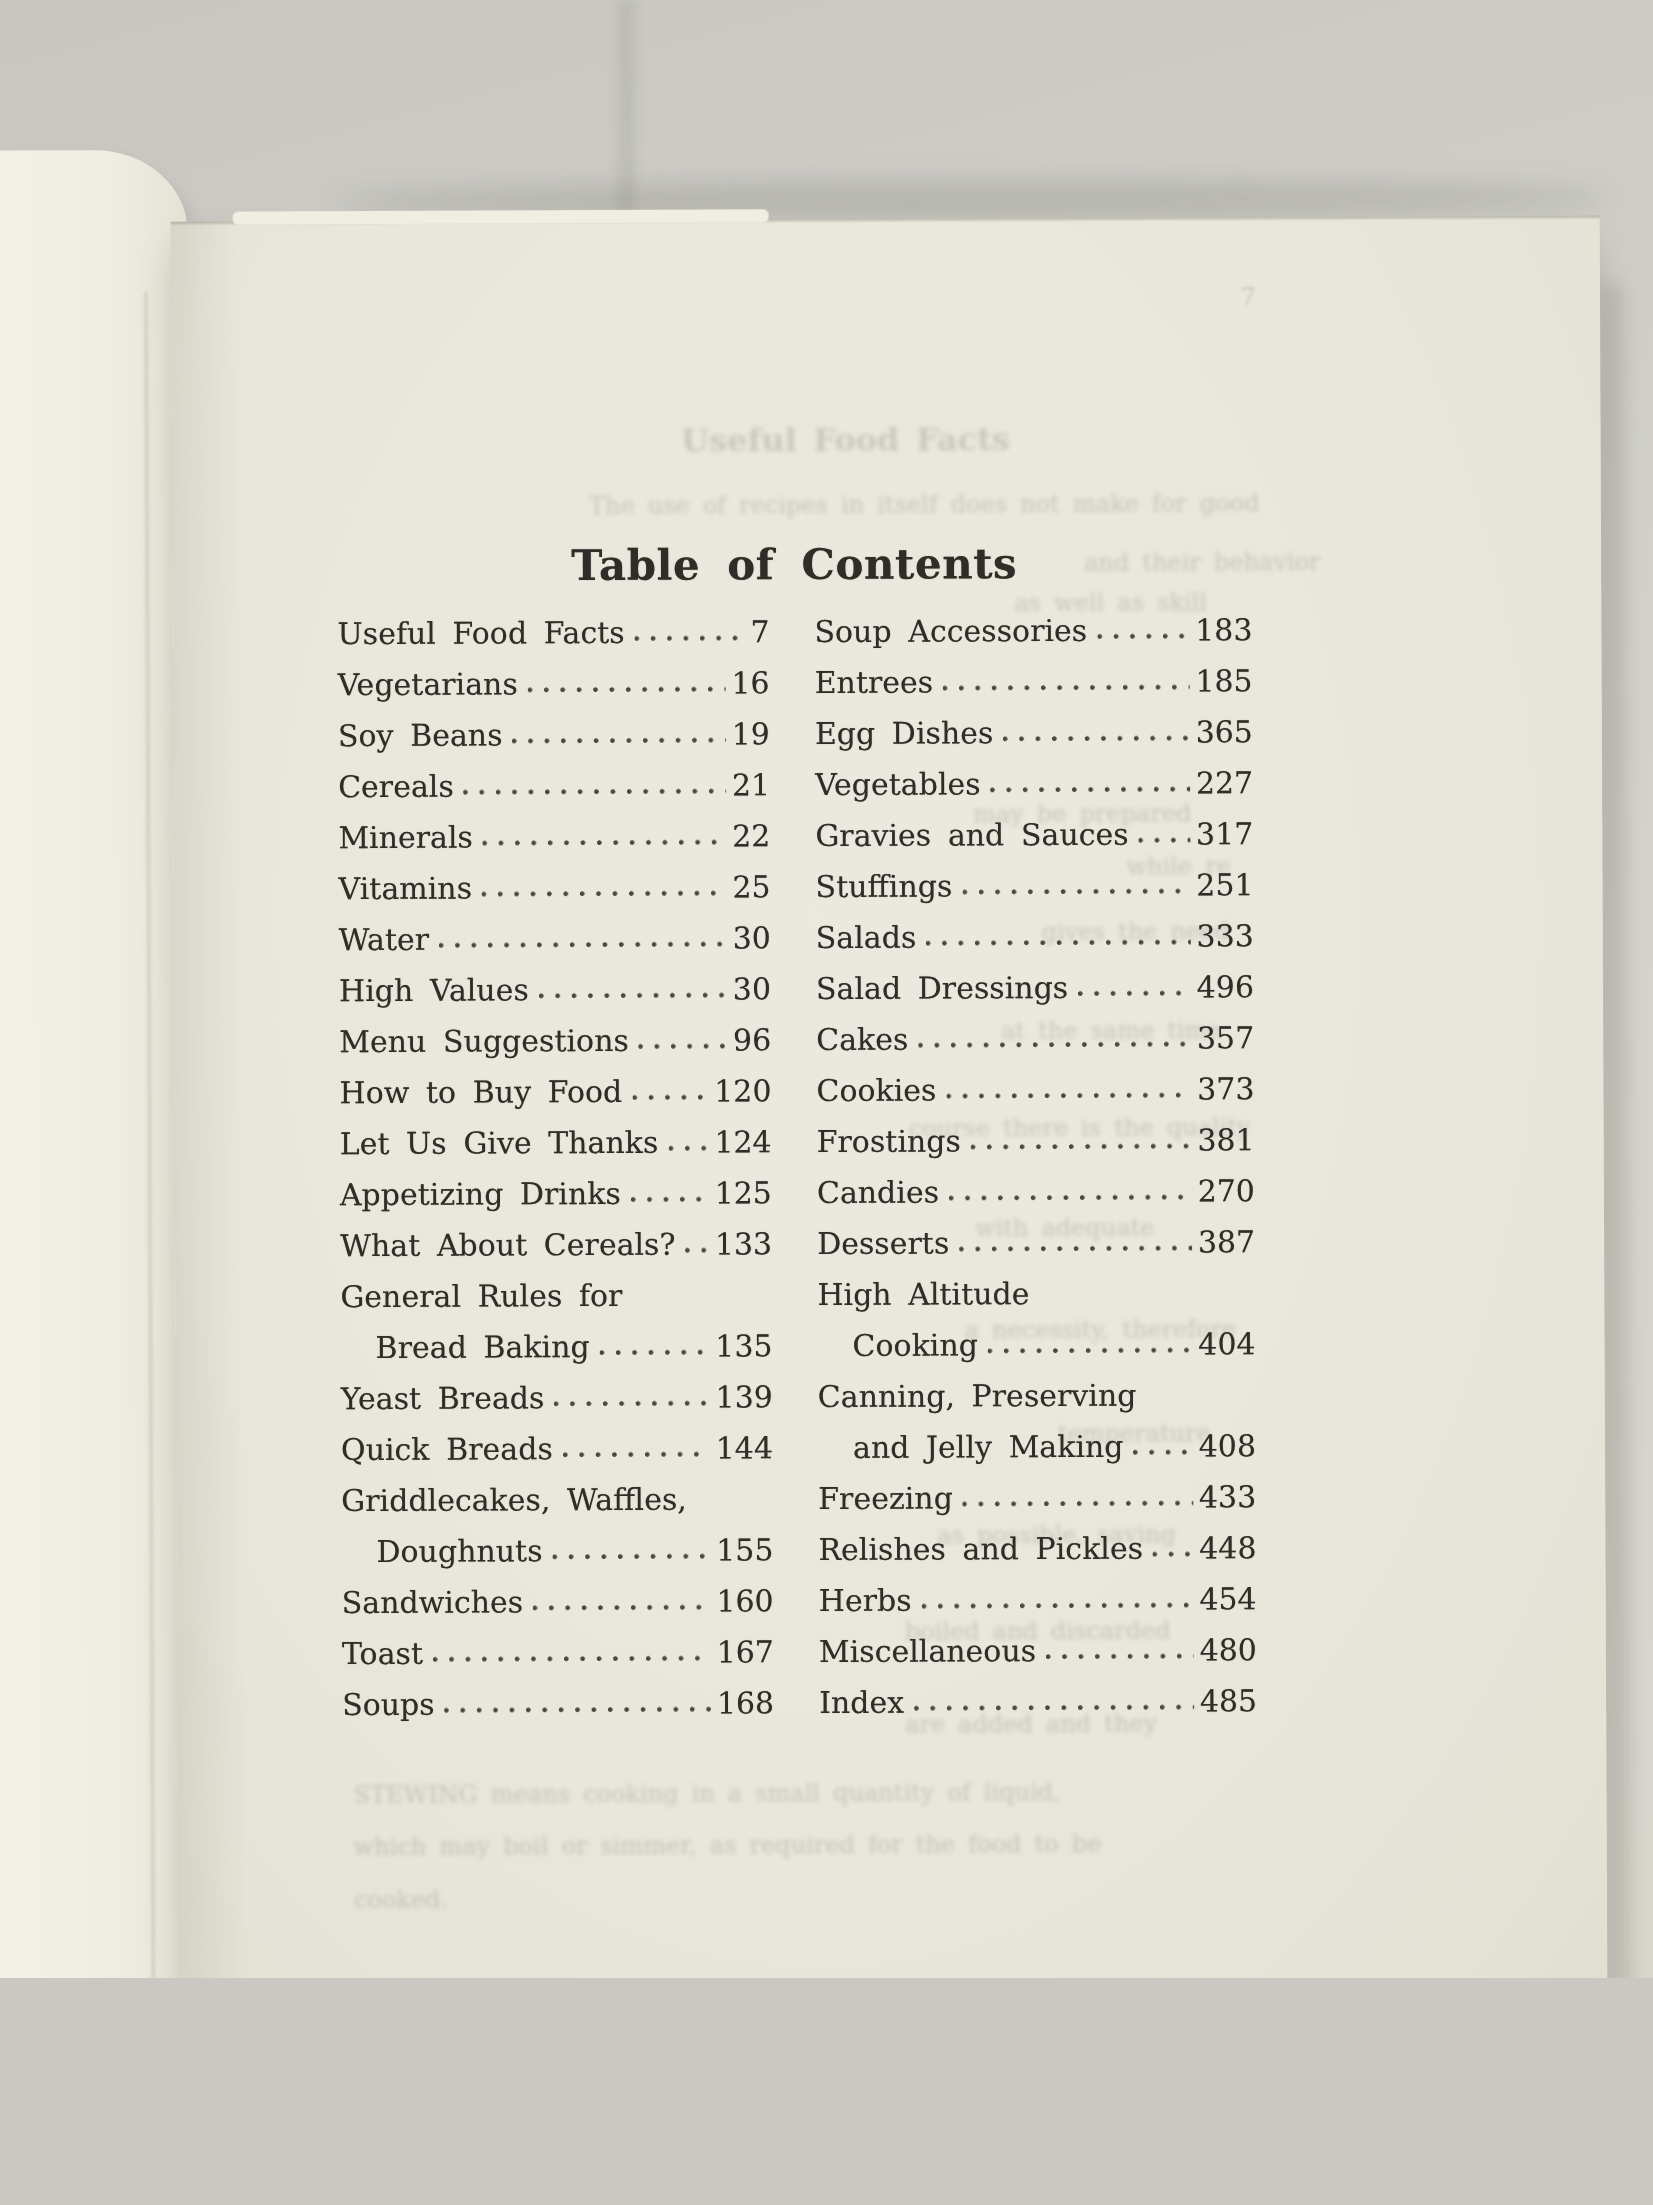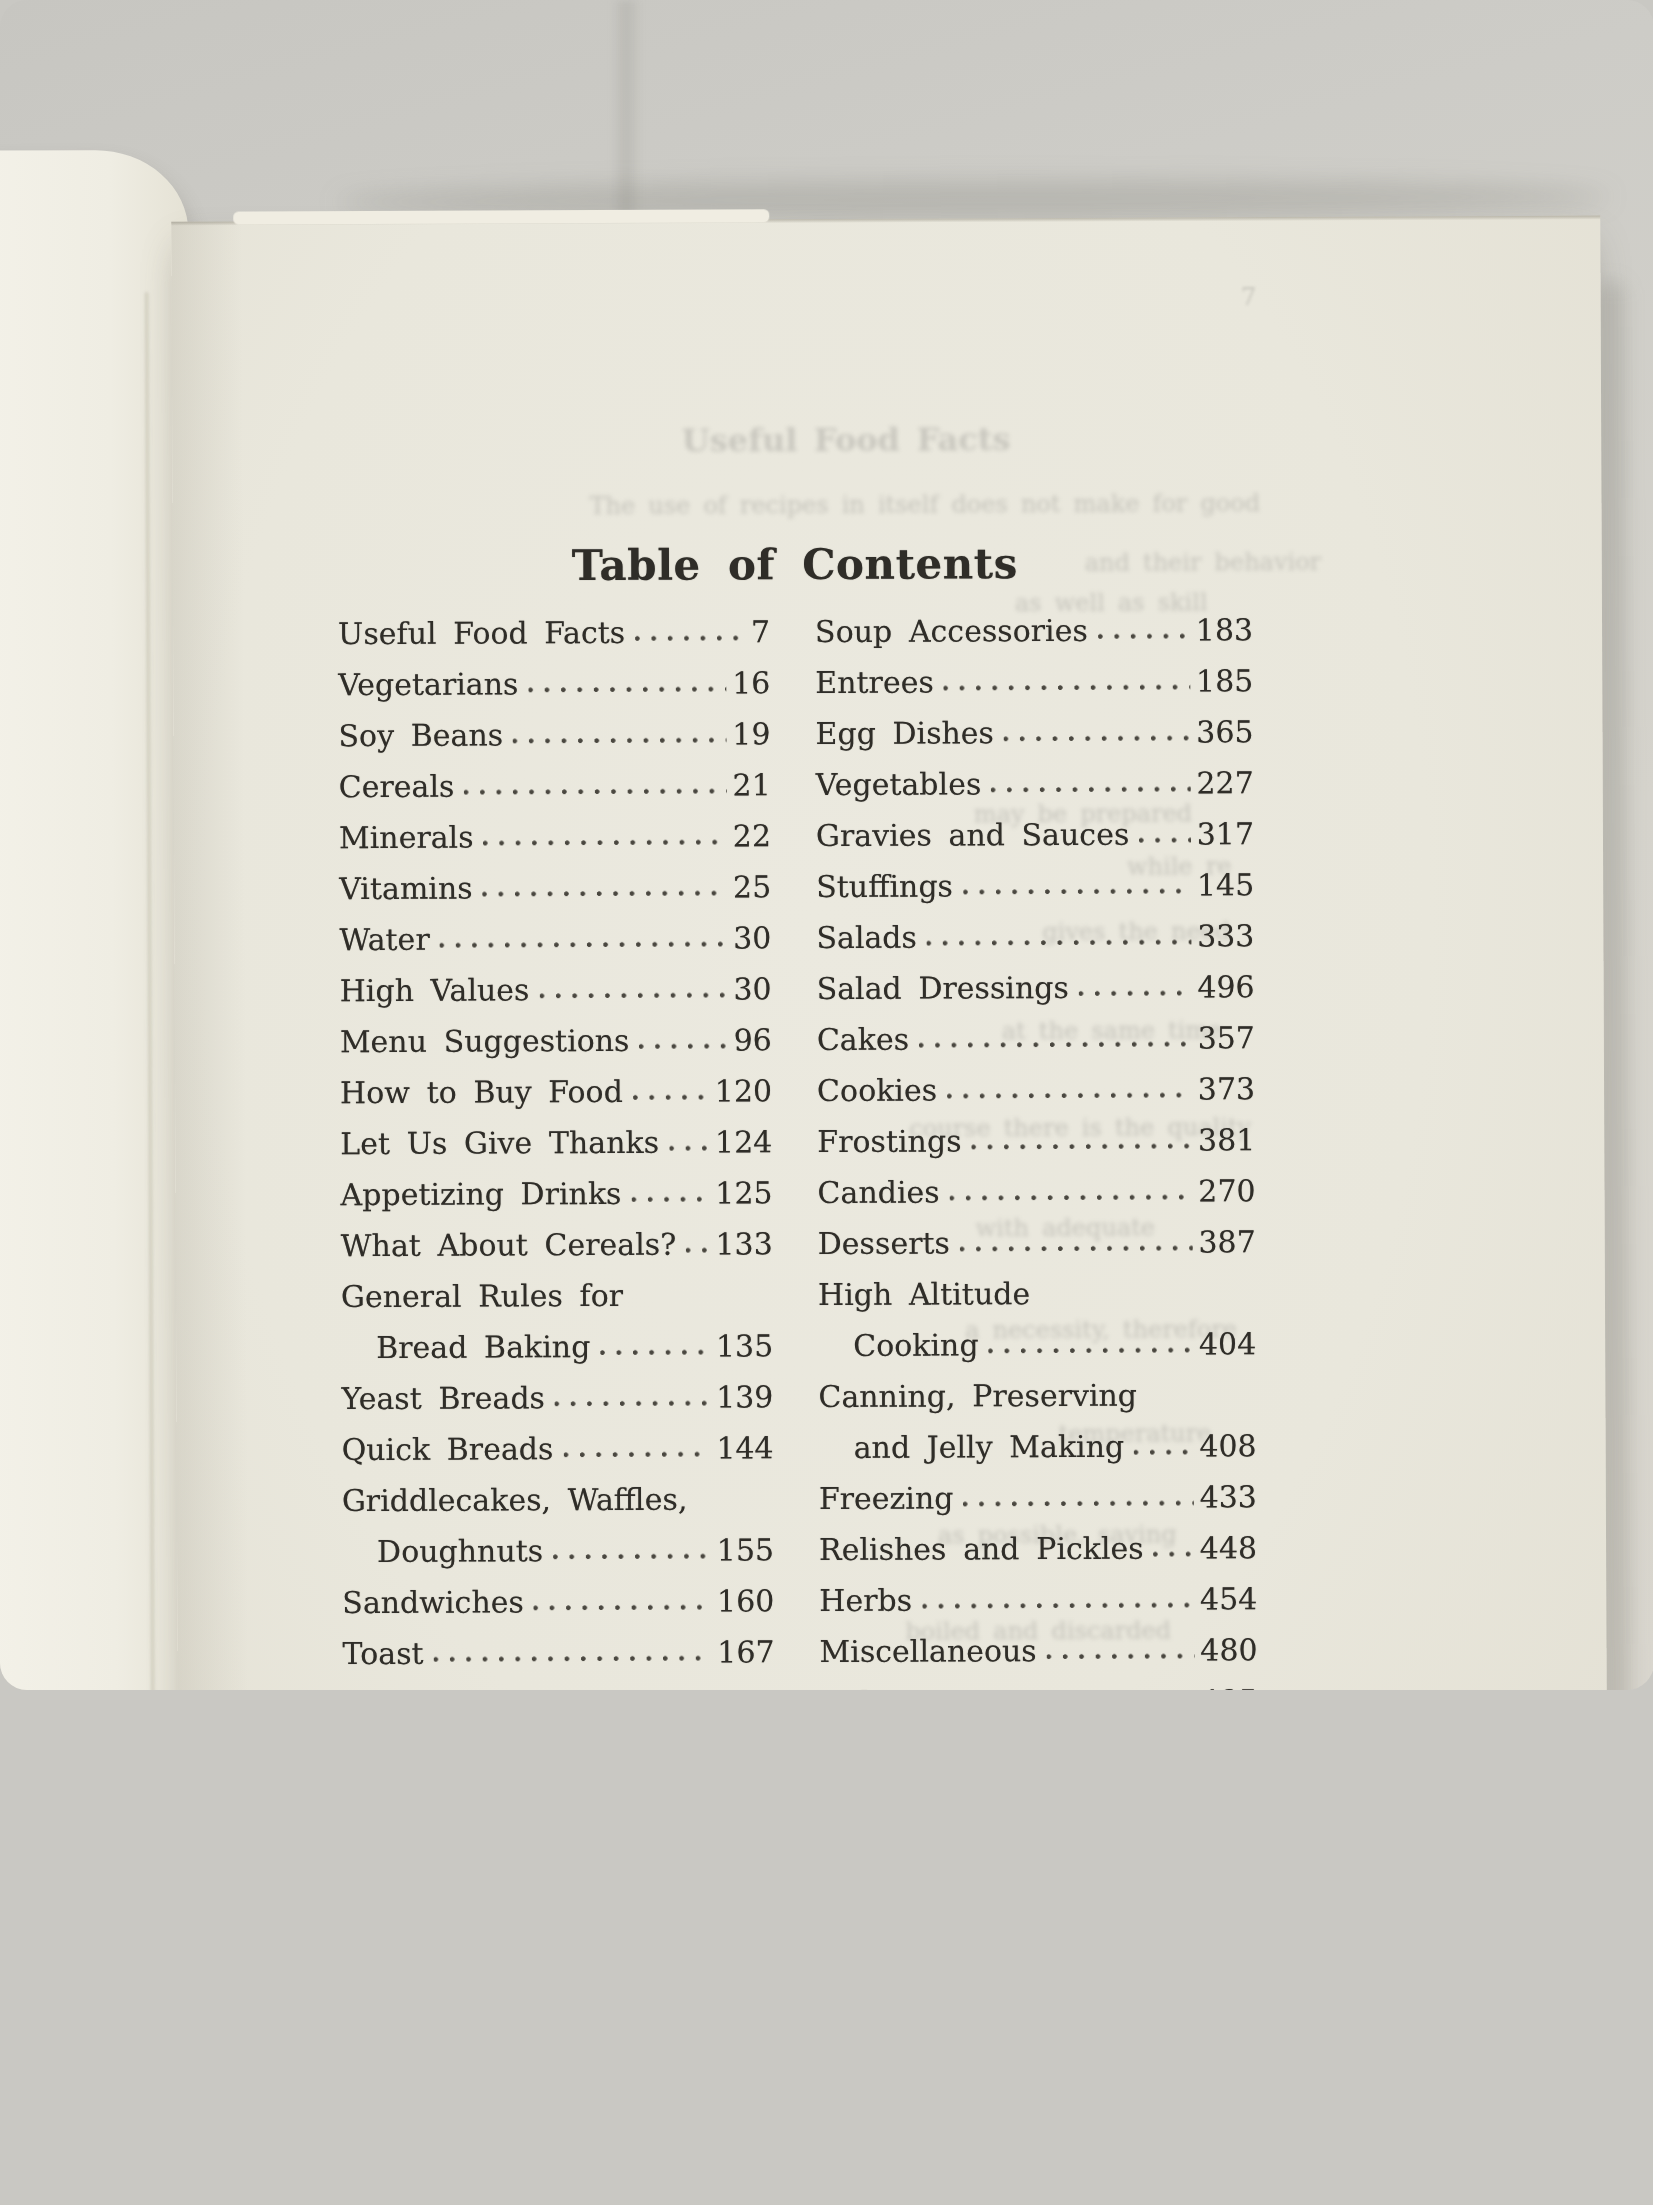--- a/index.html
+++ b/index.html
@@ -1,20 +1,19 @@
 <!DOCTYPE html>
 <html style="font-size:8.8px"><head>
 <meta charset="utf-8">
 <style>
   html,body{margin:0;padding:0;background:#c9c8c3;}
   .scene{
-    position:relative;width:1654px;height:1690px;overflow:hidden;
+    position:relative;width:1654px;height:1978px;overflow:hidden;
     background:linear-gradient(165deg,#c7c6c1 0%,#cdccc7 22%,#d5d3cc 58%,#d9d6ce 100%);
     font-family:"DejaVu Serif","Liberation Serif",serif;
-    border-radius:27px;
   }
   .crease-top{position:absolute;left:611px;top:0;width:31px;height:241px;
     background:linear-gradient(90deg,rgba(255,255,255,0) 0%,rgba(118,116,108,.17) 48%,rgba(255,255,255,0) 100%);
     filter:blur(3.8px);}
   .book{position:absolute;inset:0;transform:rotate(-0.25deg);transform-origin:50% 50%;}
   .floor-shadow{position:absolute;left:180px;top:2054px;width:1422px;height:57px;
     background:rgba(98,95,86,.33);filter:blur(15.3px);border-radius:50%;}
   .top-shadow{position:absolute;left:339px;top:182px;width:1274px;height:36px;
     background:rgba(100,98,90,.22);filter:blur(12px);border-radius:50%;}
   .right-shadow{position:absolute;left:1599px;top:284px;width:28.4px;height:1739px;
@@ -250,21 +249,21 @@
           <span class="num">227</span>
         </div>
         <div class="row">
           <span class="lbl">Gravies and Sauces</span>
           <span class="leader"></span>
           <span class="num">317</span>
         </div>
         <div class="row">
           <span class="lbl">Stuffings</span>
           <span class="leader"></span>
-          <span class="num">145</span>
+          <span class="num">251</span>
         </div>
         <div class="row">
           <span class="lbl">Salads</span>
           <span class="leader"></span>
           <span class="num">333</span>
         </div>
         <div class="row">
           <span class="lbl">Salad Dressings</span>
           <span class="leader"></span>
           <span class="num">496</span>

